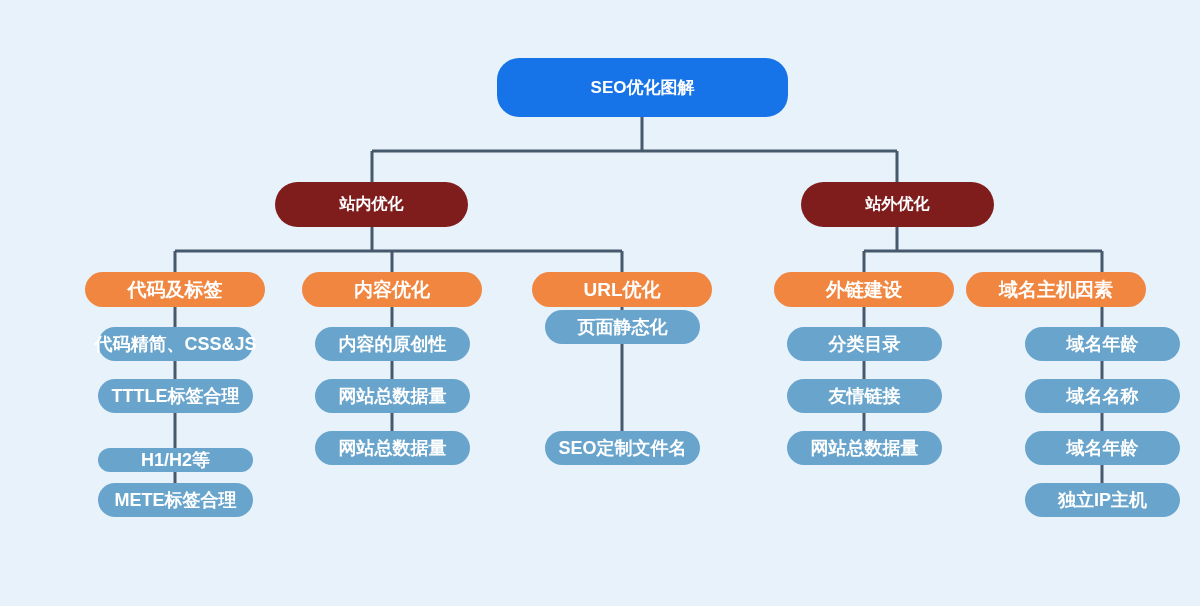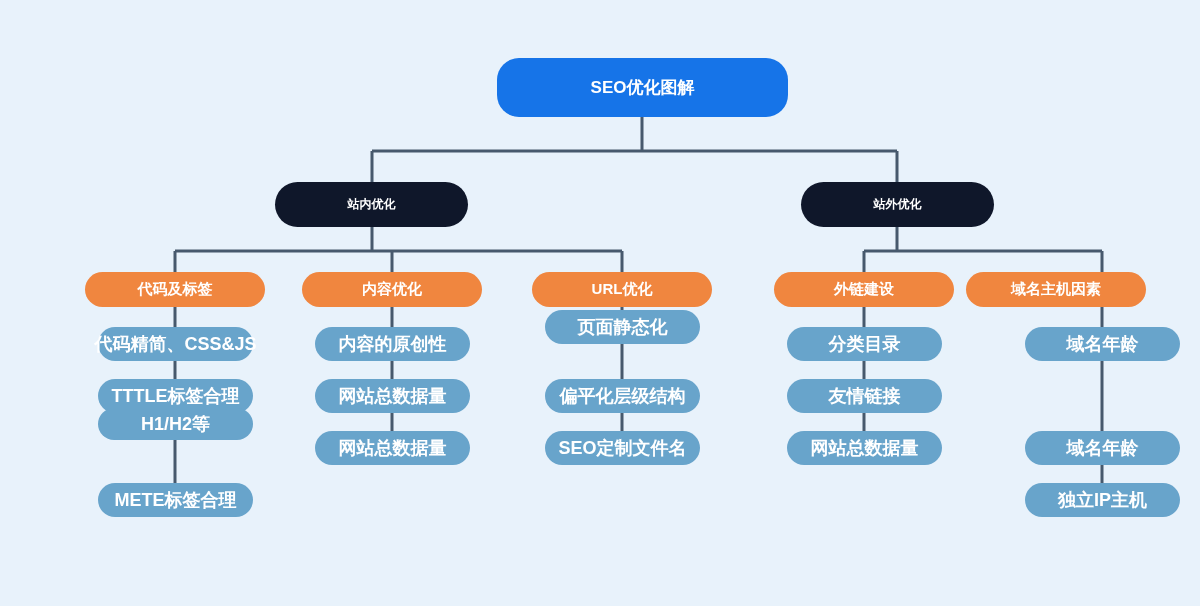--- a/index.html
+++ b/index.html
@@ -12,22 +12,22 @@
     margin-left:35px;
   }
   .wires{position:absolute;left:0;top:0;}
   .node{
     position:absolute;
     display:flex;align-items:center;justify-content:center;
     color:#ffffff;font-weight:bold;text-align:center;
     box-sizing:border-box;white-space:nowrap;
   }
   .root{background:#1674e8;border-radius:22px;font-size:17px;}
-  .l2{background:#0f172a;border-radius:23px;font-size:12px;}
-  .l3{background:#f0863f;border-radius:18px;font-size:15px;}
+  .l2{background:#7f1d1d;border-radius:23px;font-size:16px;}
+  .l3{background:#f0863f;border-radius:18px;font-size:19px;}
   .leaf{background:#68a4cb;border-radius:17px;font-size:18px;}
 </style>
 </head>
 <body>
 
 <div class="canvas">
 
   <svg class="wires" width="1200" height="606" viewBox="0 0 1200 606">
     <path stroke-width="3" fill="none" d="M607 117 V151 M337 151 H862 M337 151 V182 M862 151 V182
              M337 227 V251 M140 251 H587 M140 251 V272 M357 251 V272 M587 251 V272
@@ -41,32 +41,32 @@
   <div class="node l2" style="left:766px;top:182px;width:193px;height:45px;">站外优化</div>
 
   <div class="node l3" style="left:50px;top:272px;width:180px;height:35px;">代码及标签</div>
   <div class="node l3" style="left:267px;top:272px;width:180px;height:35px;">内容优化</div>
   <div class="node l3" style="left:497px;top:272px;width:180px;height:35px;">URL优化</div>
   <div class="node l3" style="left:739px;top:272px;width:180px;height:35px;">外链建设</div>
   <div class="node l3" style="left:931px;top:272px;width:180px;height:35px;">域名主机因素</div>
 
   <div class="node leaf" style="left:63px;top:327px;width:155px;height:34px;">代码精简、CSS&amp;JS</div>
   <div class="node leaf" style="left:63px;top:379px;width:155px;height:34px;">TTTLE标签合理</div>
-  <div class="node leaf" style="left:63px;top:408px;width:155px;height:32px;text-align:right;">H1/H2等</div>
+  <div class="node leaf" style="left:63px;top:448px;width:155px;height:24px;text-align:right;">H1/H2等</div>
   <div class="node leaf" style="left:63px;top:483px;width:155px;height:34px;">METE标签合理</div>
 
   <div class="node leaf" style="left:280px;top:327px;width:155px;height:34px;">内容的原创性</div>
   <div class="node leaf" style="left:280px;top:379px;width:155px;height:34px;">网站总数据量</div>
   <div class="node leaf" style="left:280px;top:431px;width:155px;height:34px;text-align:right;">网站总数据量</div>
 
   <div class="node leaf" style="left:510px;top:310px;width:155px;height:34px;">页面静态化</div>
-  <div class="node leaf" style="left:510px;top:379px;width:155px;height:34px;">偏平化层级结构</div>
   <div class="node leaf" style="left:510px;top:431px;width:155px;height:34px;">SEO定制文件名</div>
 
   <div class="node leaf" style="left:752px;top:327px;width:155px;height:34px;">分类目录</div>
   <div class="node leaf" style="left:752px;top:379px;width:155px;height:34px;">友情链接</div>
   <div class="node leaf" style="left:752px;top:431px;width:155px;height:34px;">网站总数据量</div>
 
   <div class="node leaf" style="left:990px;top:327px;width:155px;height:34px;">域名年龄</div>
+  <div class="node leaf" style="left:990px;top:379px;width:155px;height:34px;">域名名称</div>
   <div class="node leaf" style="left:990px;top:431px;width:155px;height:34px;">域名年龄</div>
   <div class="node leaf" style="left:990px;top:483px;width:155px;height:34px;">独立IP主机</div>
 
 </div>
 
 </body></html>

